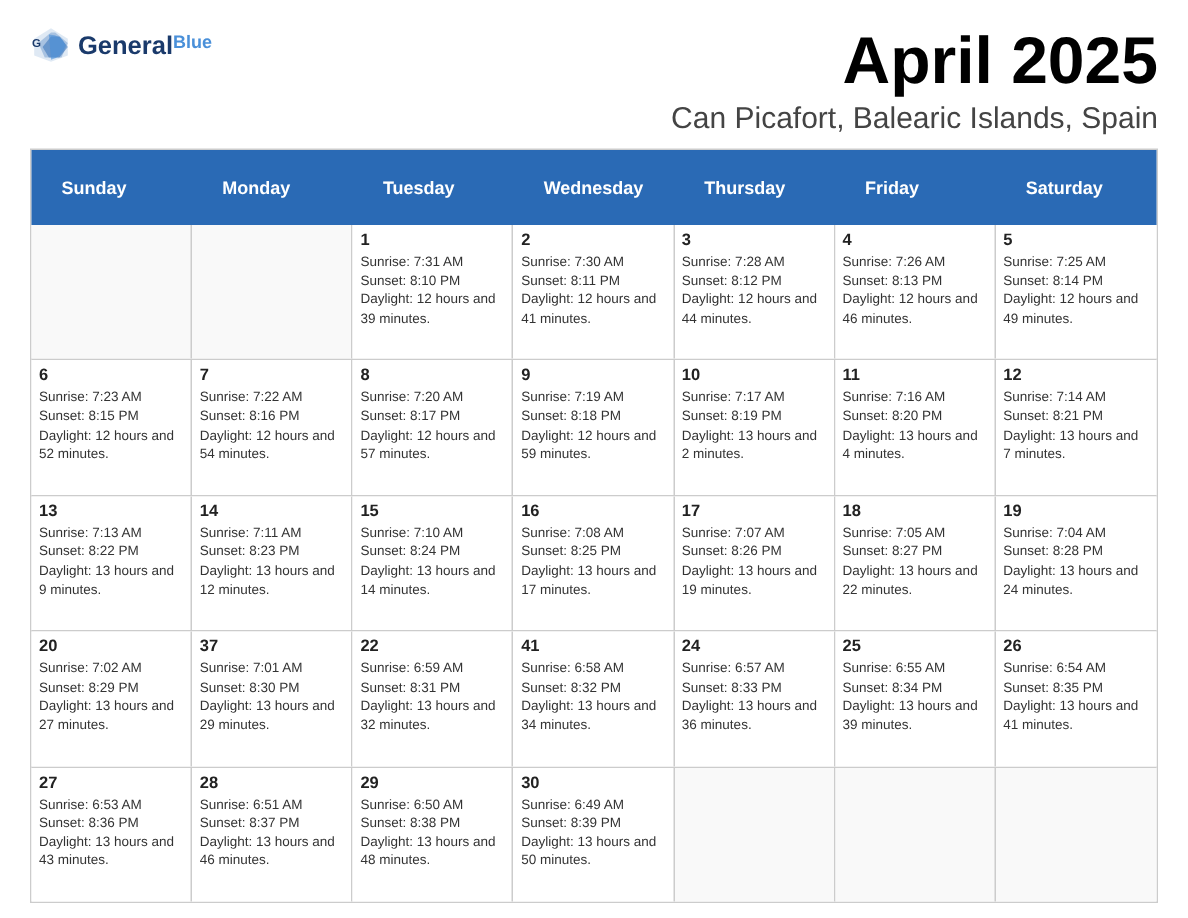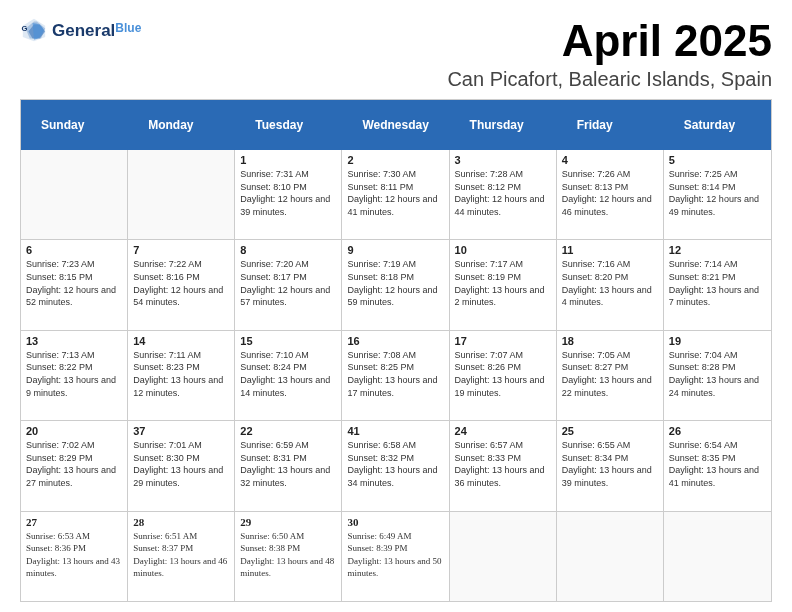--- a/index.html
+++ b/index.html
@@ -71,21 +71,20 @@
       flex-direction: column;
     }
     .cal-row {
       display: grid;
       grid-template-columns: repeat(7, 1fr);
       flex: 1;
       border-bottom: 1px solid #ccc;
     }
     .cal-row:last-child {
       border-bottom: none;
-      font-family: Liberation Serif, serif;
     }
     .cal-cell {
       border-right: 1px solid #ccc;
       padding: 4px 5px;
       font-size: 9.5px;
       color: #222;
       vertical-align: top;
       min-height: 80px;
       background: #fff;
     }

